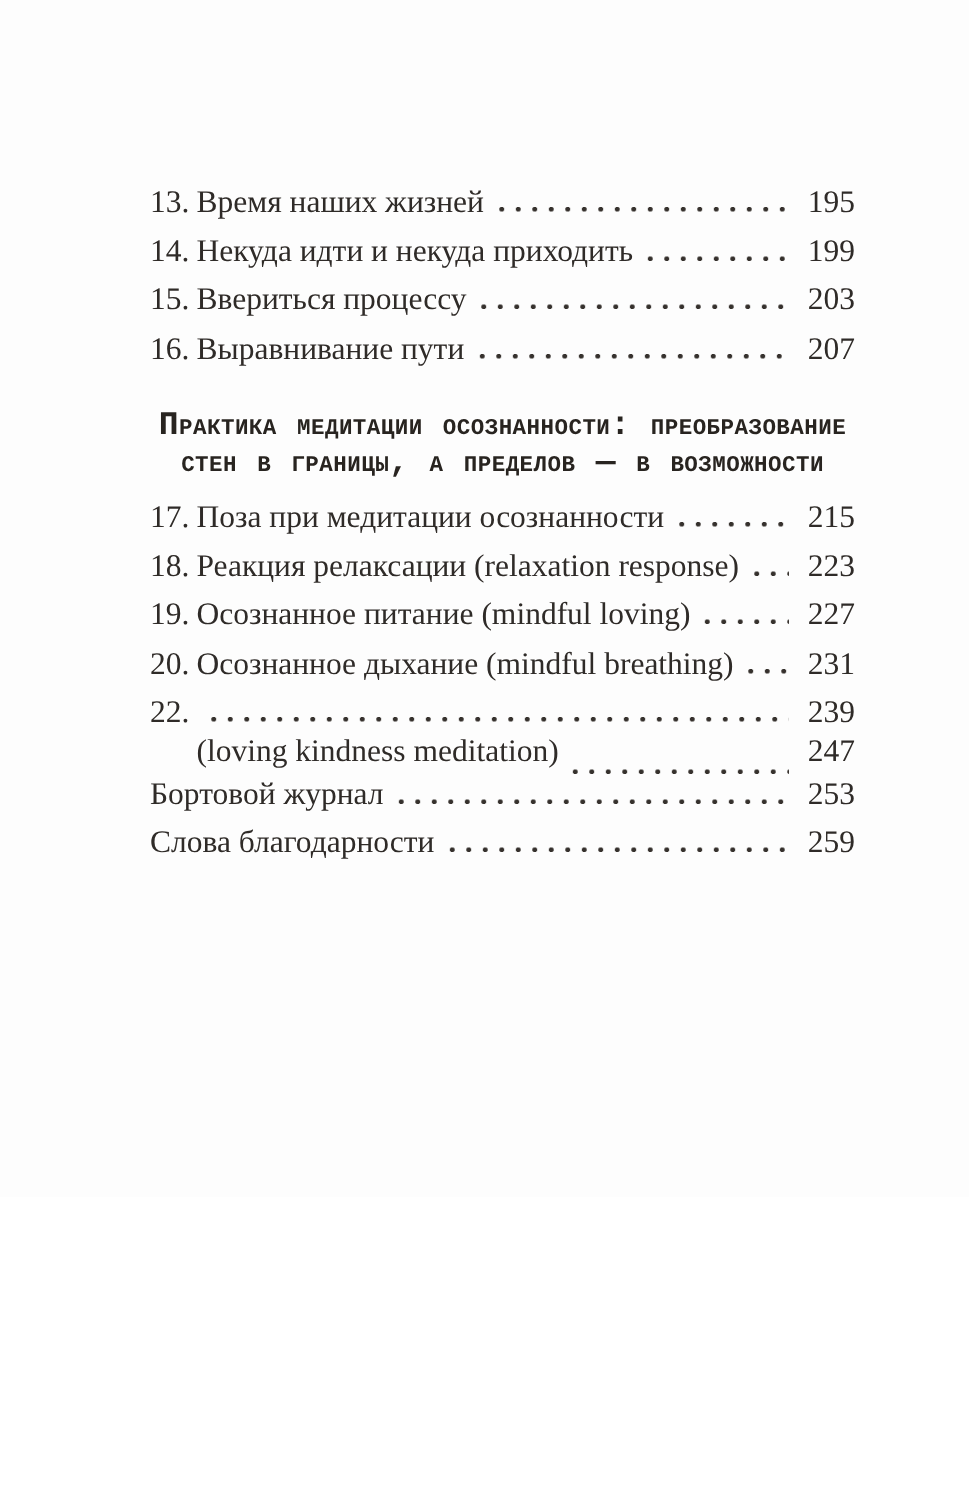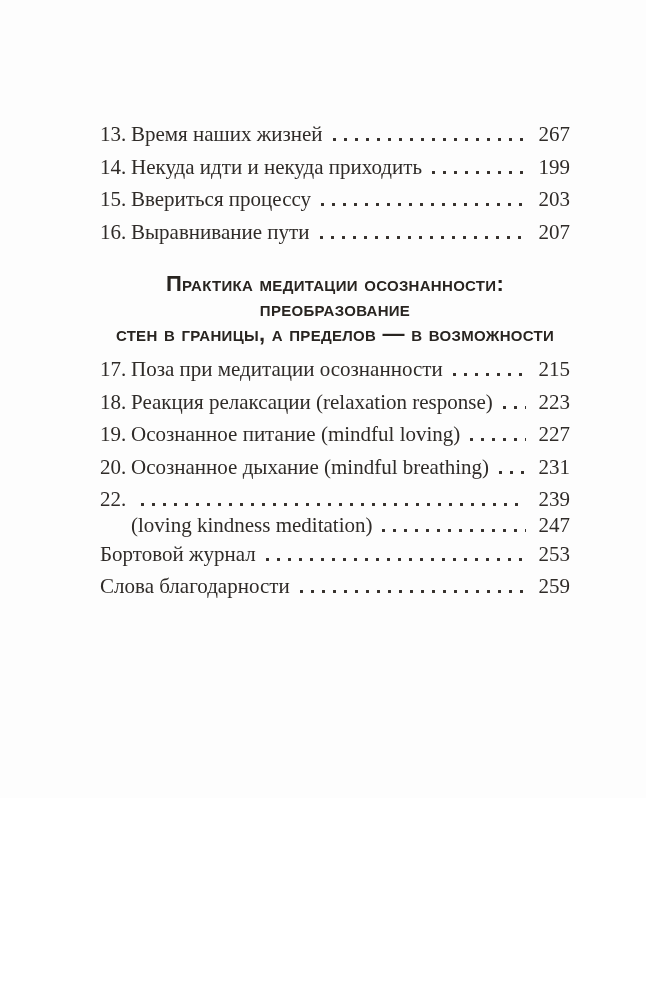--- a/index.html
+++ b/index.html
@@ -38,43 +38,43 @@
     margin: 0 13px 0 6px;
     background-image: radial-gradient(circle at 5.5px 1.5px, #36312d 1.4px, rgba(0,0,0,0) 1.85px);
     background-size: 11px 3px;
     background-repeat: repeat-x;
     background-position: left bottom;
   }
   .page-num { flex: none; }
   .heading {
     margin: 23px 0 7px 0;
     text-align: center;
-    font-family: Liberation Sans, sans-serif;
+    font-family: Liberation Mono, monospace;
     font-weight: bold;
     font-variant: small-caps;
     font-size: 22px;
     line-height: 25px;
     letter-spacing: 0.3px;
     color: #282420;
   }
-  .cont-line { margin-top: -7px; }
+  .cont-line { margin-top: -7px; align-items: flex-end; }
   .cont-line .indent { display: inline-block; flex: none; width: 31px; }
   .after-wrap { margin-top: -3.5px; }
 </style>
 </head>
 <body>
 
 <div class="page">
   <div class="toc">
 
     <div class="row">
       <span class="num">13.</span>
       <span class="title">Время наших жизней</span>
       <span class="leader"></span>
-      <span class="page-num">267</span>
+      <span class="page-num">195</span>
     </div>
     <div class="row">
       <span class="num">14.</span>
       <span class="title">Некуда идти и некуда приходить</span>
       <span class="leader"></span>
       <span class="page-num">199</span>
     </div>
     <div class="row">
       <span class="num">15.</span>
       <span class="title">Ввериться процессу</span>

